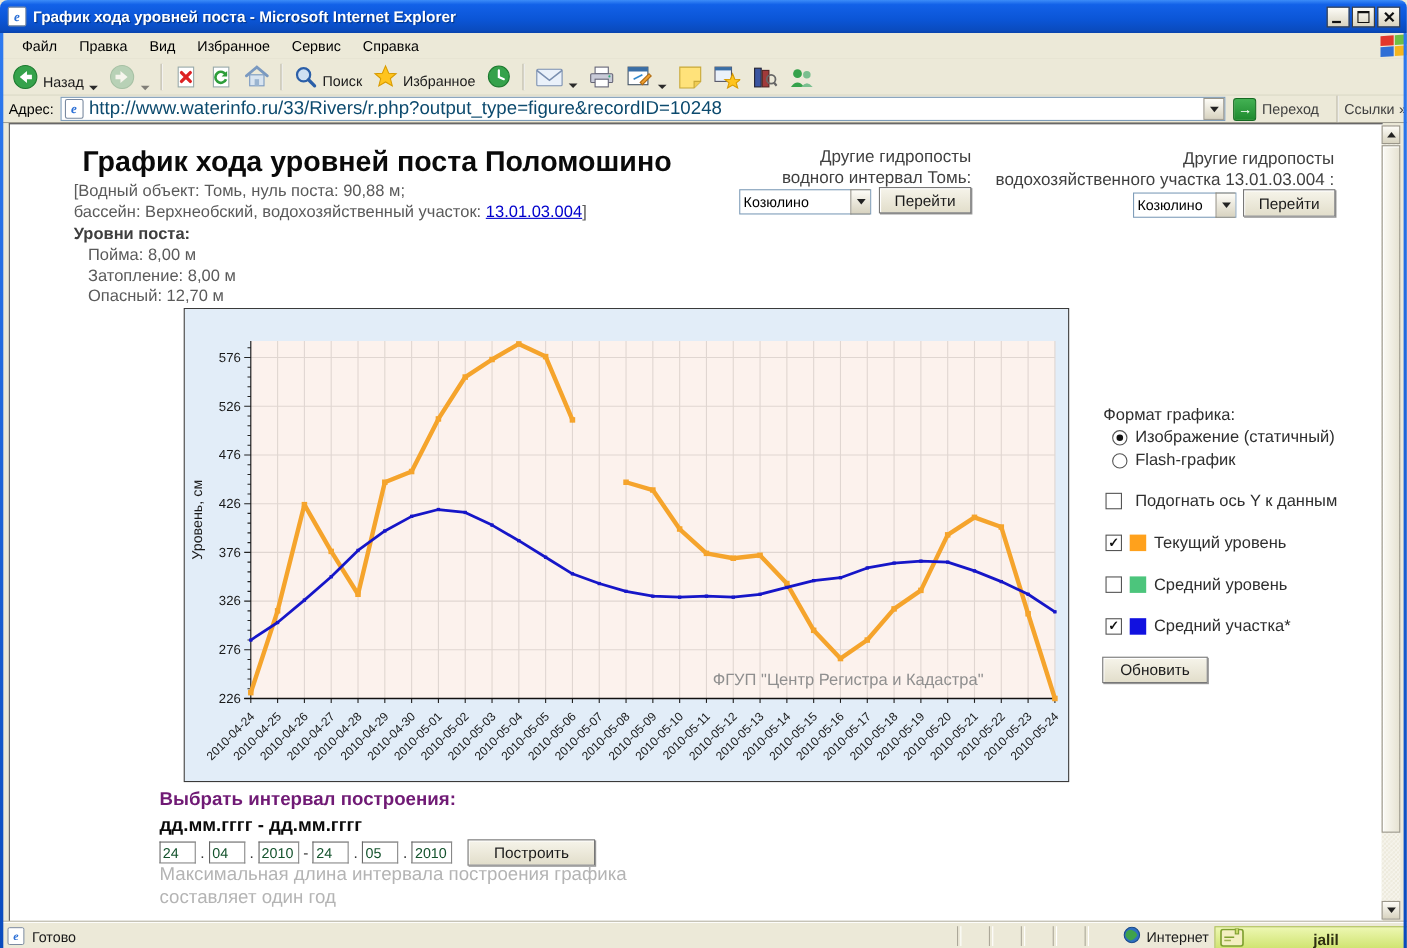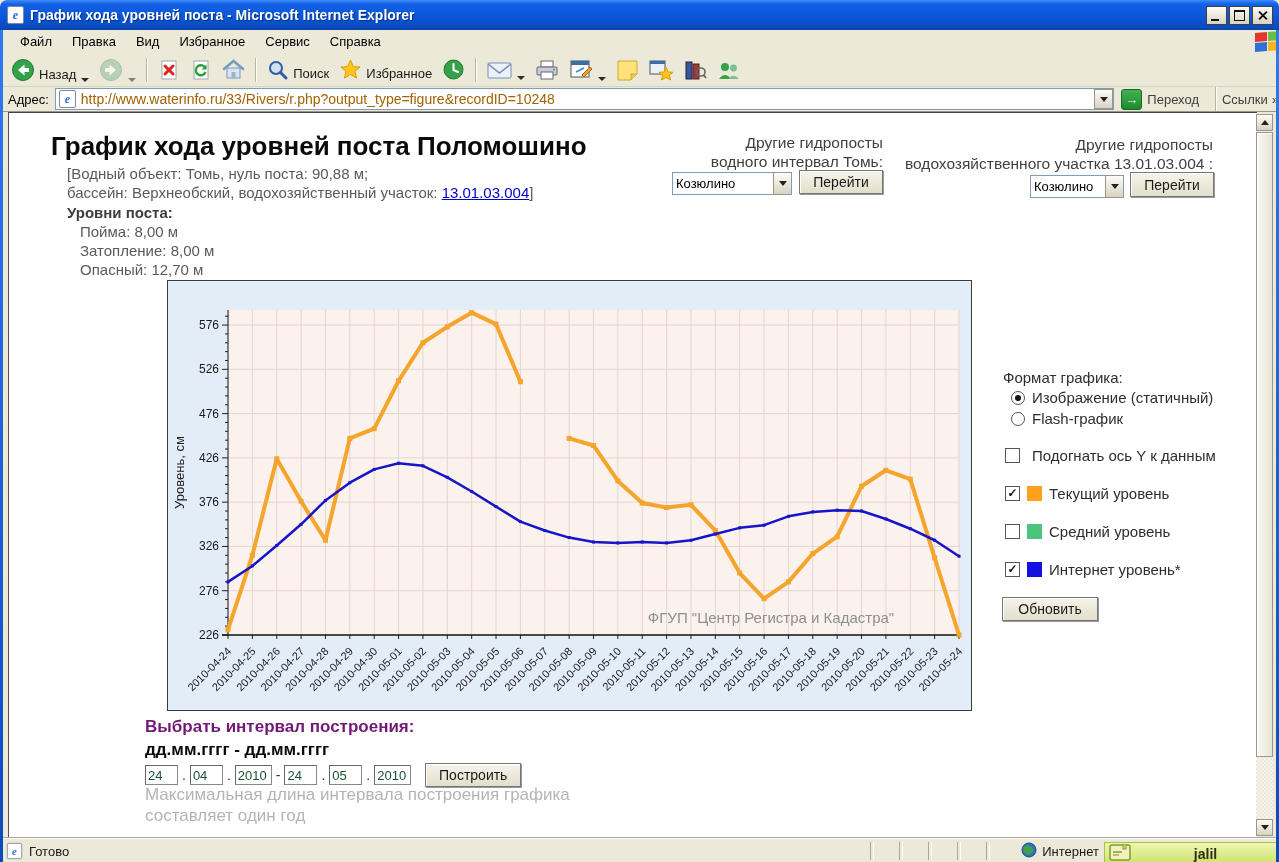--- a/index.html
+++ b/index.html
@@ -31,33 +31,33 @@
   #toolbar{top:53px;height:33px;display:flex;align-items:center;padding-left:6px;}
   .tbtn{display:inline-flex;align-items:flex-end;gap:4px;padding:2px 4px;border:1px solid transparent;border-radius:3px;cursor:default;}
   .tbtn .tlabel{font-size:13px;color:#1a1a1a;}
   .mini-arrow{width:0;height:0;border-left:4px solid transparent;border-right:4px solid transparent;border-top:4px solid #2a2a2a;margin-left:1px;}
   .tsep{width:1px;height:24px;background:#B8B4A2;border-right:1px solid #fff;margin:0 5px;}
   .tbtn svg{display:block;}
   
   #addressbar{top:87px;height:24px;display:flex;align-items:center;padding-left:8px;border-bottom:1px solid #9a968a;}
   #addr-label{font-size:13px;color:#000;margin-right:6px;}
   #addr-box{flex:1;height:20px;background:#fff;border:1px solid #7F9DB9;display:flex;align-items:center;padding-left:3px;margin-right:4px;}
-  #addr-url{font-size:14px;color:#a16207;margin-left:5px;flex:1;white-space:nowrap;overflow:hidden;}
+  #addr-url{font-size:17px;color:#0c4a6e;margin-left:5px;flex:1;white-space:nowrap;overflow:hidden;}
   .combo-arrow{width:17px;height:18px;background:linear-gradient(180deg,#FDFCF7,#D8D3C0);border:1px solid #9a968a;
     display:inline-flex;align-items:center;justify-content:center;}
   .combo-arrow i{width:0;height:0;border-left:4px solid transparent;border-right:4px solid transparent;border-top:5px solid #222;}
   #go-btn{display:flex;align-items:center;gap:5px;padding:1px 6px 1px 2px;margin-right:4px;}
   #go-btn .gosq{width:19px;height:19px;background:linear-gradient(180deg,#43B153,#1E8A2E);border:1px solid #156A22;border-radius:3px;
     display:inline-flex;align-items:center;justify-content:center;color:#fff;font-weight:bold;font-size:13px;}
   #go-btn .tlabel,#links .tlabel{font-size:13px;color:#404040;}
   #links{display:flex;align-items:center;gap:4px;padding-right:8px;}
   
   #content-wrap{position:absolute;left:0;top:112px;width:1279px;height:726px;background:#ECE9D8;}
   #page{position:absolute;left:8px;top:0;width:1248px;height:726px;background:#fff;border-left:1px solid #555;border-top:1px solid #444;overflow:hidden;}
-  #page-title{position:absolute;left:42px;top:18px;font-size:26px;font-weight:bold;color:#0a0a0a;white-space:nowrap;}
+  #page-title{position:absolute;left:66px;top:18px;font-size:26px;font-weight:bold;color:#0a0a0a;white-space:nowrap;}
   .meta{position:absolute;left:58px;font-size:15px;color:#5a5a5a;white-space:nowrap;}
   #meta1{top:52px;} #meta2{top:71px;}
   #meta2 a{color:#0000CC;}
   #levels-heading{position:absolute;left:58px;top:91px;font-size:15px;font-weight:bold;color:#3e3e3e;}
   .level-line{position:absolute;left:71px;font-size:15px;color:#5a5a5a;}
   
   .op-label{position:absolute;text-align:right;font-size:15.5px;color:#3f3f3f;line-height:19px;white-space:nowrap;}
   #opA-label{top:20px;right:374px;} #opB-label{top:22px;right:44px;}
   .xp-select{position:absolute;height:21px;background:#fff;border:1px solid #7F9DB9;display:flex;align-items:center;font-size:13px;color:#000;}
   .xp-select .val{flex:1;padding-left:3px;white-space:nowrap;overflow:hidden;}
@@ -83,21 +83,21 @@
   #opt-static{left:1002px;top:276px;} #opt-flash{left:1002px;top:297px;}
   #opt-fity{left:996px;top:334px;gap:12px;}
   #leg-0{left:996px;top:372px;} #leg-1{left:996px;top:410px;} #leg-2{left:996px;top:448px;}
   #refresh-btn{position:absolute;left:993px;top:484px;width:96px;height:24px;}
   
   #iv-heading{position:absolute;left:136px;top:604px;font-size:17px;font-weight:bold;color:#701a75;}
   #iv-hint{position:absolute;left:136px;top:627px;font-size:17px;font-weight:bold;color:#0a0a0a;}
   #iv-row{position:absolute;left:136px;top:650px;display:flex;align-items:center;gap:4px;font-size:14px;color:#333;}
   .dt{width:27px;height:16px;border:1px solid #888;border-top-color:#666;border-left-color:#666;font:13px "Liberation Sans",sans-serif;padding:1px 2px;color:#14532d;}
   .dt.yr{width:31px;}
-  #build-btn{width:96px;height:24px;margin-left:10px;}
+  #build-btn{width:116px;height:24px;margin-left:10px;}
   .iv-note{position:absolute;left:136px;font-size:17px;color:#b4b4b4;white-space:nowrap;}
   #iv-note1{top:672px;} #iv-note2{top:693px;}
   
   #vscroll{position:absolute;right:6px;top:2px;width:17px;height:722px;
     background:#F6F4EC;
     background-image:linear-gradient(45deg,#ECE9DB 25%,transparent 25%,transparent 75%,#ECE9DB 75%),linear-gradient(45deg,#ECE9DB 25%,transparent 25%,transparent 75%,#ECE9DB 75%);
     background-size:4px 4px;background-position:0 0,2px 2px;}
   .sb-btn{position:absolute;left:0;width:17px;height:17px;background:linear-gradient(180deg,#FDFCF7,#D8D3C0);
     border:1px solid #9a968a;box-sizing:border-box;display:flex;align-items:center;justify-content:center;}
   #sb-up{top:0;} #sb-down{bottom:0;}
@@ -594,21 +594,21 @@
         <span>Текущий уровень</span>
       </div>
       <div id="leg-1" class="opt-row fp">
         <span class="cb"></span>
         <span class="swatch" style="background: rgb(76, 197, 124);"></span>
         <span>Средний уровень</span>
       </div>
       <div id="leg-2" class="opt-row fp">
         <span class="cb on">✓</span>
         <span class="swatch" style="background: rgb(17, 17, 224);"></span>
-        <span>Интернет уровень*</span>
+        <span>Средний участка*</span>
       </div>
       <button id="refresh-btn" class="btn">Обновить</button>
 
       <div id="iv-heading">Выбрать интервал построения:</div>
       <div id="iv-hint">дд.мм.гггг - дд.мм.гггг</div>
       <div id="iv-row">
         <input class="dt" value="24" style="">
         <span>.</span>
         <input class="dt" value="04" style="">
         <span>.</span>

